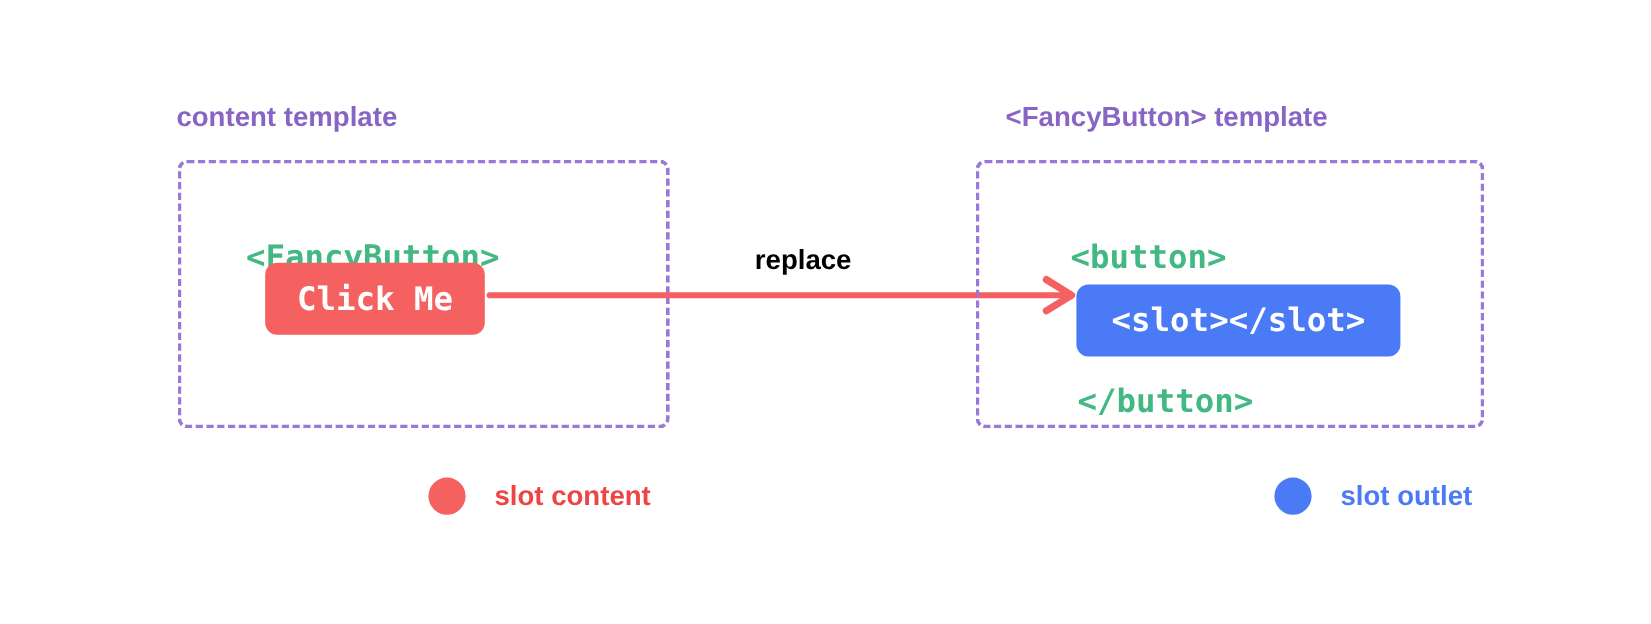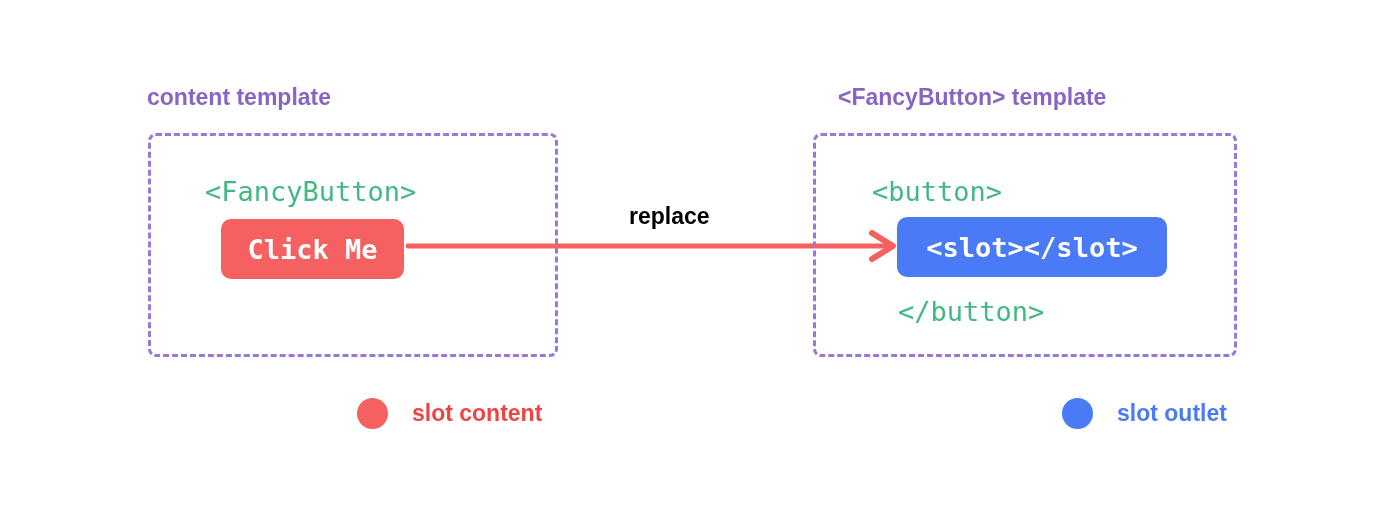--- a/index.html
+++ b/index.html
@@ -25,39 +25,40 @@
   .dashed-box {
     position: absolute;
     border: 3px dashed #9878d8;
     border-radius: 8px;
     box-sizing: border-box;
     background: transparent;
   }
   .code-line {
     position: absolute;
     font-family: "DejaVu Sans Mono", monospace;
-    font-weight: 400;
+    font-weight: 700;
     font-size: 27px;
     color: #42b883;
     white-space: pre;
+    margin-top: 23px;
   }
   .chip {
     position: absolute;
     border-radius: 10px;
     display: flex;
     align-items: center;
     justify-content: center;
     font-family: "DejaVu Sans Mono", monospace;
     font-weight: 700;
     font-size: 27px;
     color: #ffffff;
     box-sizing: border-box;
   }
   .chip.coral { background: #f56060; }
-  .chip.blue  { background: #4a7af5; }
+  .chip.blue  { background: #4a7af5; margin-top: 20px; }
   .arrow-label {
     position: absolute;
     font-size: 23px;
     font-weight: 700;
     color: #000000;
     white-space: pre;
   }
   .arrow-svg {
     position: absolute;
     overflow: visible;
@@ -104,21 +105,21 @@
 
   <svg class="arrow-svg" style="left:406px; top:230px;" width="492" height="32">
     <line x1="2" y1="16" x2="482" y2="16" stroke="#f56060" stroke-width="5" stroke-linecap="round"></line>
     <polyline points="466,3 487,16 466,29" fill="none" stroke="#f56060" stroke-width="6" stroke-linecap="round" stroke-linejoin="round"></polyline>
   </svg>
 
   <div class="panel-title" style="left:810px; top:84px;margin-left:28px;">&lt;FancyButton&gt; template</div>
 
   <div class="dashed-box" style="left:813px; top:133px; width:424px; height:224px;"></div>
 
-  <div class="code-line" style="left:872px; top:176px;">&lt;button&gt;</div>
+  <div class="code-line" style="left:892px; top:176px;">&lt;button&gt;</div>
 
   <div class="chip blue" style="left:897px; top:217px; width:270px; height:60px;">
     <span>&lt;slot&gt;&lt;/slot&gt;</span>
   </div>
 
   <div class="code-line" style="left:898px; top:296px;">&lt;/button&gt;</div>
 
   <div class="legend-item" style="left:357px; top:398px;">
     <span class="legend-dot coral"></span>
     <span class="legend-label coral">slot content</span>

